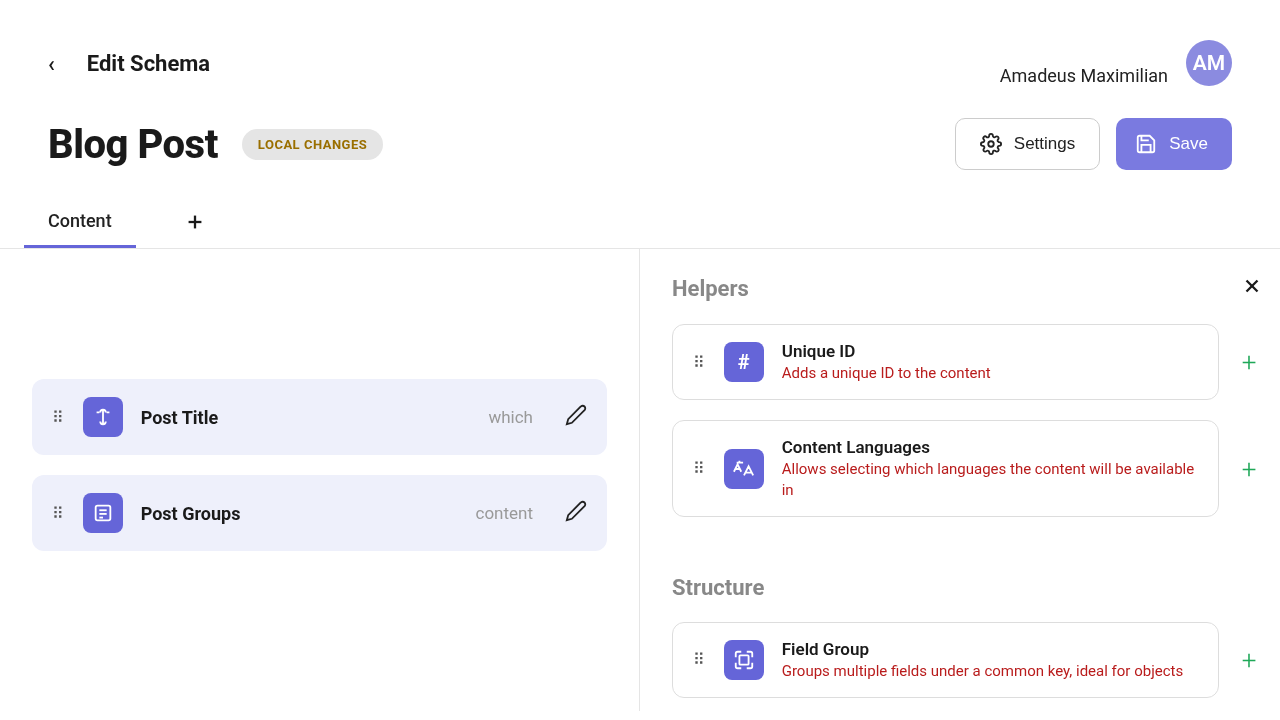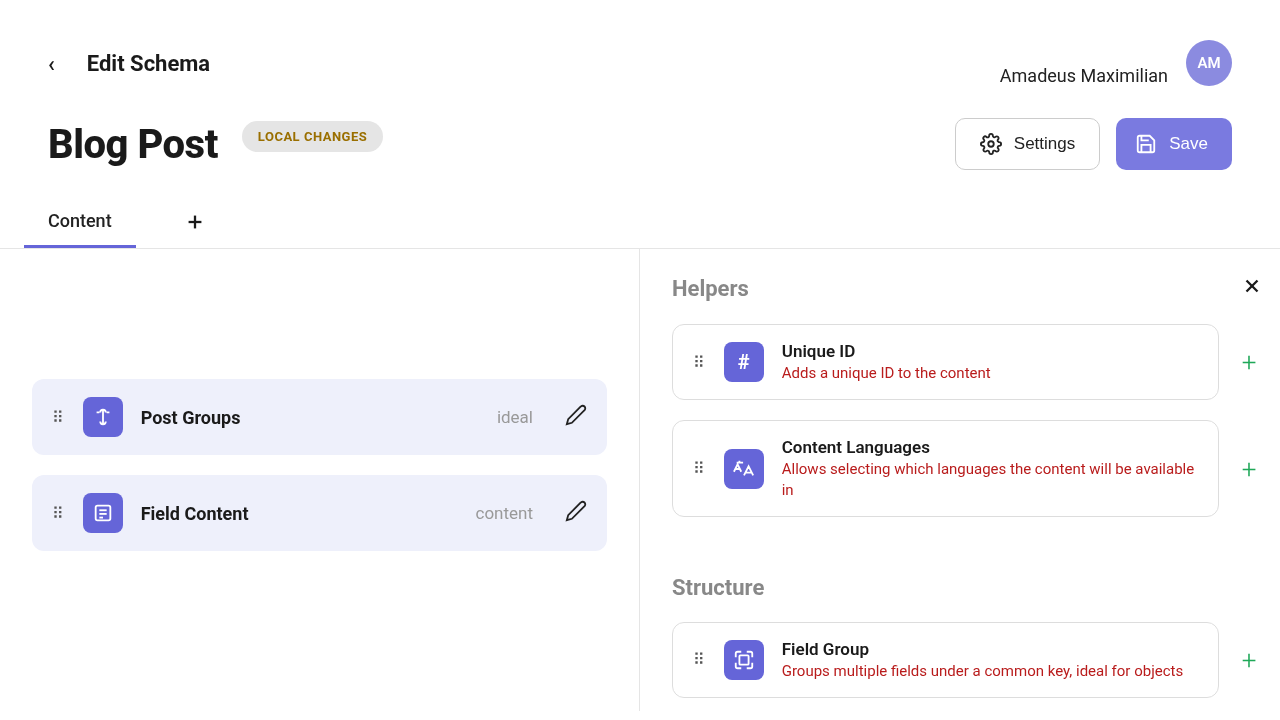--- a/index.html
+++ b/index.html
@@ -43,31 +43,31 @@
 .avatar {
   width: 46px;
   height: 46px;
   border-radius: 50%;
   background: #8b8be0;
   color: #fff;
   display: flex;
   align-items: center;
   justify-content: center;
   font-weight: 600;
-  font-size: 15px;
+  font-size: 21px;
 }
 .title-row {
   display: flex;
   align-items: center;
   justify-content: space-between;
   padding: 32px 48px 0 48px;
 }
 .title-left {
   display: flex;
-  align-items: flex-start;
+  align-items: center;
   gap: 24px;
 }
 .page-title {
   font-size: 40px;
   font-weight: 800;
   letter-spacing: -0.5px;
 }
 .badge {
   background: #e5e5e5;
   color: #9a6f00;
@@ -281,40 +281,40 @@
 <div class="main">
   <div class="left-panel">
 
     <div class="field-card">
       <span class="drag-handle">⠿</span>
       <div class="field-icon">
         <svg width="22" height="22" viewBox="0 0 24 24" fill="none" stroke="currentColor" stroke-width="2">
             <path d="M5 7h3m8 0h3M9 7a3 3 0 0 1 3-3 3 3 0 0 1 3 3M9 17a3 3 0 0 0 3 3 3 3 0 0 0 3-3M12 4v16"></path>
           </svg>
       </div>
-      <span class="field-name">Post Groups</span>
-      <span class="field-key">ideal</span>
+      <span class="field-name">Post Title</span>
+      <span class="field-key">which</span>
       <span class="pencil">
         <svg width="22" height="22" viewBox="0 0 24 24" fill="none" stroke="currentColor" stroke-width="2">
             <path d="M17 3a2.85 2.85 0 1 1 4 4L7.5 20.5 2 22l1.5-5.5L17 3z"></path>
           </svg>
       </span>
     </div>
 
     <div class="field-card">
       <span class="drag-handle">⠿</span>
       <div class="field-icon">
         <svg width="22" height="22" viewBox="0 0 24 24" fill="none" stroke="currentColor" stroke-width="2">
             <rect x="4" y="4" width="16" height="16" rx="2"></rect>
             <line x1="8" y1="9" x2="16" y2="9"></line>
             <line x1="8" y1="13" x2="16" y2="13"></line>
             <line x1="8" y1="17" x2="12" y2="17"></line>
           </svg>
       </div>
-      <span class="field-name">Field Content</span>
+      <span class="field-name">Post Groups</span>
       <span class="field-key">content</span>
       <span class="pencil">
         <svg width="22" height="22" viewBox="0 0 24 24" fill="none" stroke="currentColor" stroke-width="2">
             <path d="M17 3a2.85 2.85 0 1 1 4 4L7.5 20.5 2 22l1.5-5.5L17 3z"></path>
           </svg>
       </span>
     </div>
 
   </div>
 

